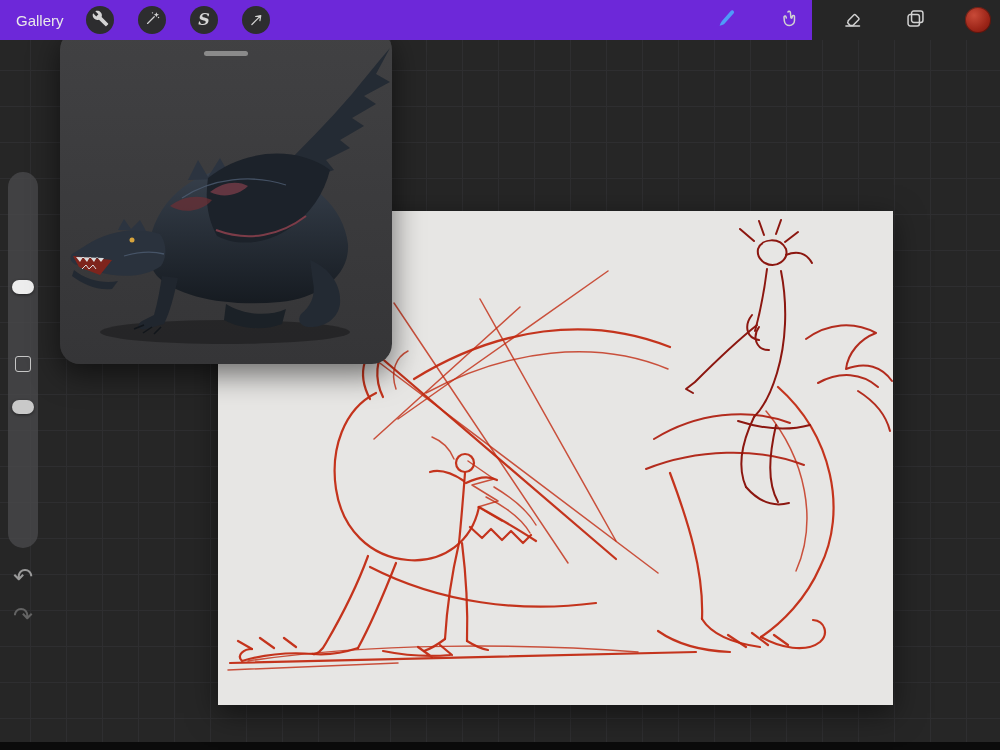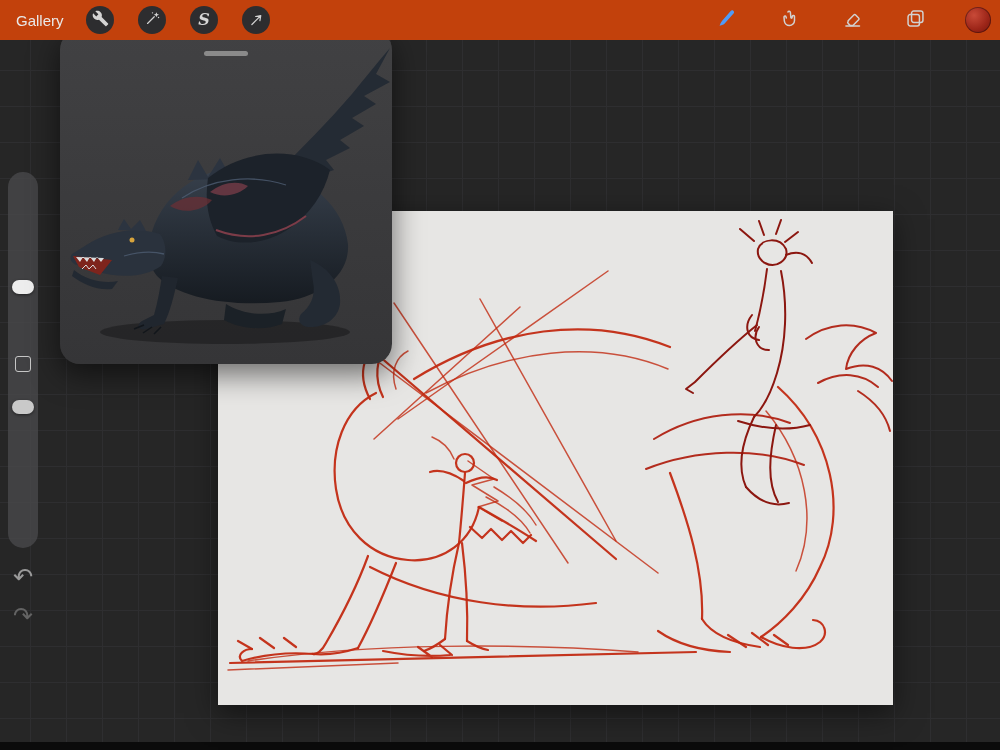--- a/index.html
+++ b/index.html
@@ -7,21 +7,21 @@
        font-family:"Liberation Sans",sans-serif;background:#262626;}
 
   
   .bg-grid{position:absolute;left:0;top:40px;width:1000px;height:702px;
     background-image:linear-gradient(#2e2e30 1px,transparent 1px),
                      linear-gradient(90deg,#2e2e30 1px,transparent 1px);
     background-size:36px 36px;background-position:-6px -6px;}
   .bottom-strip{position:absolute;left:0;bottom:0;width:1000px;height:8px;background:#0b0b0b;}
 
   
-  .topbar{position:absolute;left:0;top:0;width:1000px;height:40px;background:#c2410c;
+  .topbar{position:absolute;left:0;top:0;width:812px;height:40px;background:#6d28d9;
           display:flex;align-items:center;z-index:40;text-align:center;}
   .gallery{color:#e9e9e9;font-size:15px;margin-left:16px;cursor:default;}
   .circle-btn{position:absolute;top:6px;width:28px;height:28px;border-radius:50%;
               background:#2d2d2f;display:flex;align-items:center;justify-content:center;}
   .flat-btn{position:absolute;top:6px;width:28px;height:28px;display:flex;align-items:center;justify-content:center;}
   .sel-s{font-family:"DejaVu Serif",serif;font-style:italic;font-weight:bold;
          font-size:16px;color:#d6d6d6;line-height:1;}
   .color-disc{width:26px;height:26px;border-radius:50%;
      background:radial-gradient(circle at 35% 32%,#c84a38,#9c2518 58%,#74150c);
      box-shadow:inset 0 0 0 1px rgba(0,0,0,.35);}

